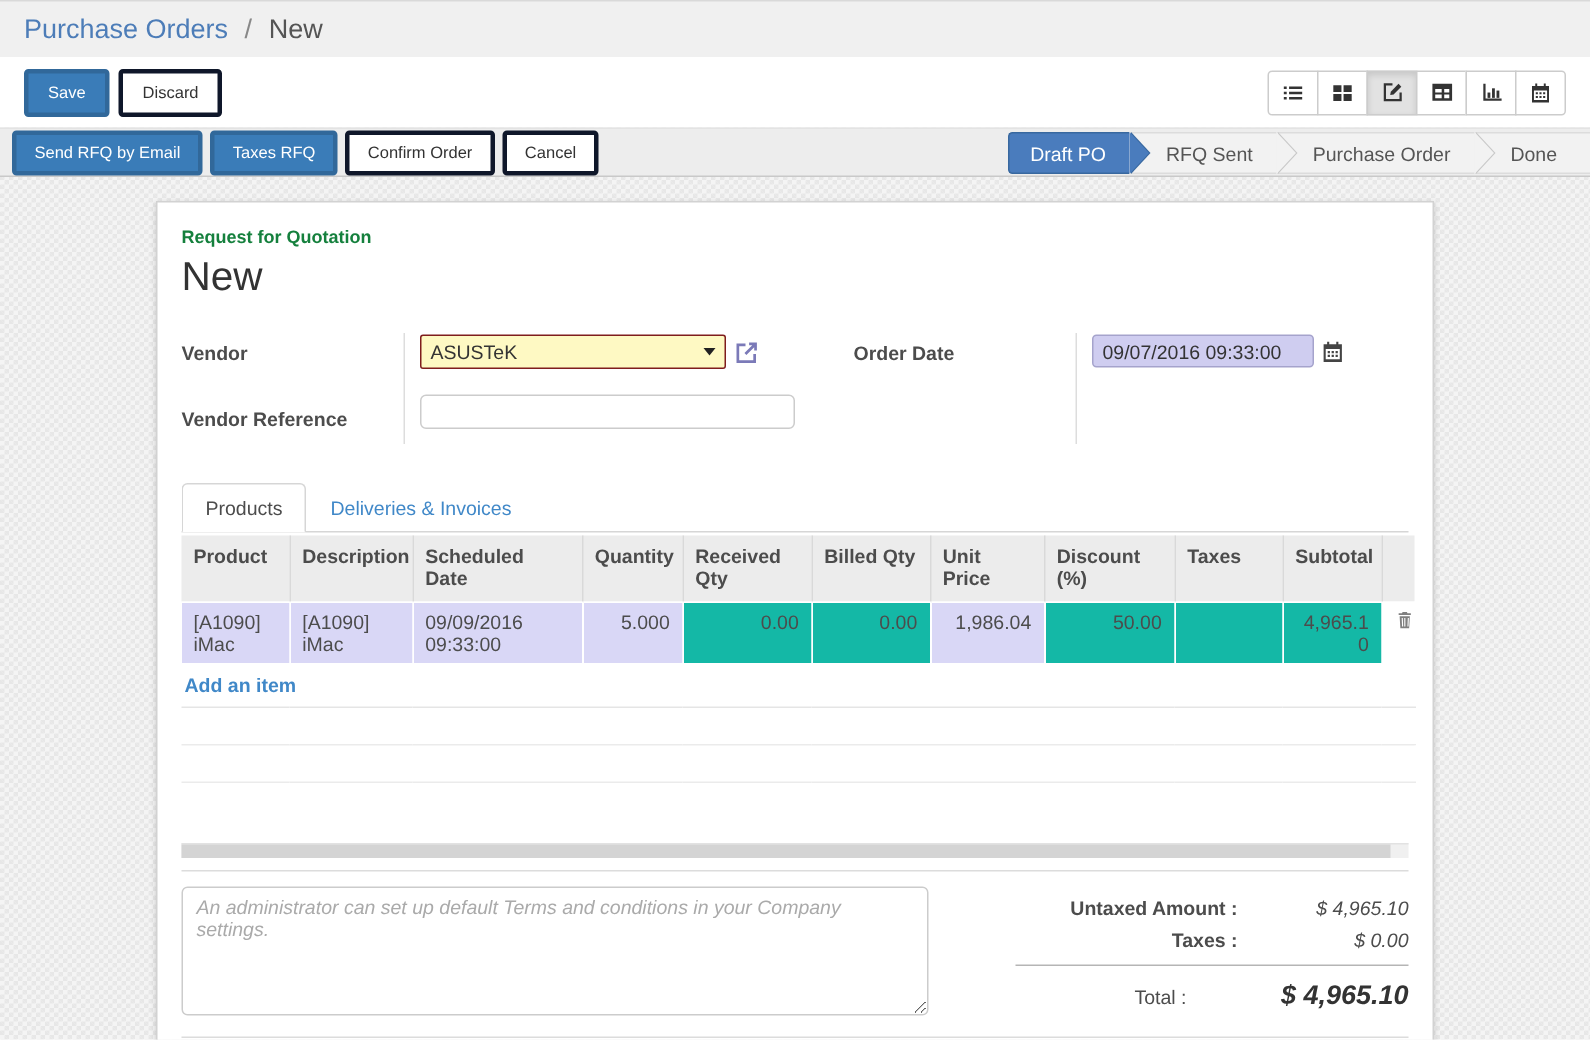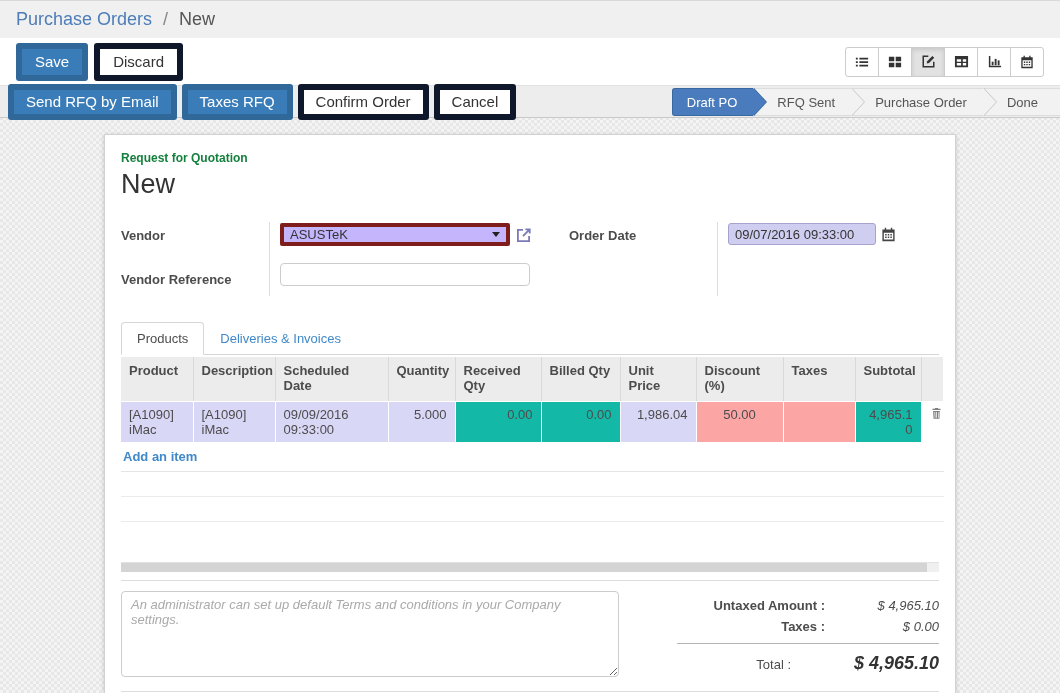--- a/index.html
+++ b/index.html
@@ -30,22 +30,22 @@
   .breadcrumb .bc-sep { color: #888; margin: 0 6px; }
   .breadcrumb .bc-current { color: #555; }
 
   
   .toolbar {
     height: 47px; background: #ffffff;
     display: flex; align-items: center; padding: 0 16px;
   }
   .btn {
     display: inline-flex; align-items: center; justify-content: center;
-    font-size: 15px; padding: 5px 13px; border-radius: 3px;
-    border: 6px solid #0f172a; background: #ffffff; color: #333;
+    font-size: 11px; padding: 5px 13px; border-radius: 3px;
+    border: 3px solid #0f172a; background: #ffffff; color: #333;
     cursor: pointer; line-height: 16px;
   }
   .btn-primary { background: #3a7cb8; border-color: #31689a; color: #fff; }
   .toolbar .btn { margin-right: 6px; }
 
   .view-switcher { margin-left: auto; display: flex; }
   .vs-btn {
     width: 34px; height: 30px; background: #fff; border: 1px solid #ccc;
     display: flex; align-items: center; justify-content: center;
     margin-left: -1px; cursor: pointer;
@@ -96,22 +96,22 @@
   .field-groups { display: flex; margin-bottom: 26px; }
   .fgroup { display: flex; }
   .fgroup-left { width: 440px; }
   .fgroup-right { width: 360px; margin-left: 8px; }
   .flabels { width: 148px; padding-top: 3px; }
   .flabels .flabel { font-weight: bold; color: #4c4c4c; height: 33px; line-height: 22px; }
   .fvalues { border-left: 1px solid #ddd; padding-left: 10px; padding-top: 1px; flex: 1; }
   .frow { height: 33px; display: flex; align-items: flex-start; }
 
   .fake-select {
-    width: 230px; height: 23px; background: #c4b5fd;
-    border: 4px solid #7f1d1d; border-radius: 2px;
+    width: 204px; height: 23px; background: #fef9c3;
+    border: 1px solid #7f1d1d; border-radius: 2px;
     display: flex; align-items: center; padding: 0 6px; cursor: pointer;
     color: #333;
   }
   .fake-select .caret {
     margin-left: auto; width: 0; height: 0;
     border-left: 4px solid transparent; border-right: 4px solid transparent;
     border-top: 5px solid #222;
   }
   .ext-link { margin-left: 6px; cursor: pointer; display: inline-flex; align-items: center; height: 23px; }
 
@@ -147,21 +147,21 @@
     border-bottom: 1px solid #fff; vertical-align: top; height: 44px;
   }
   table.lines th:last-child { border-right: none; }
   table.lines td {
     padding: 5px 8px; font-size: 13px; color: #4c4c4c;
     vertical-align: top; border-right: 1px solid #fff; height: 30px;
     overflow: hidden; word-wrap: break-word;
   }
   td.c-lav { background: #d9d7f6; }
   td.c-gray { background: #14b8a6; }
-  td.c-white { background: #fca5a5; text-align: center; }
+  td.c-white { background: #14b8a6; }
   .num { text-align: right; }
   td.trash-cell { padding: 5px 3px; text-align: center; background: #fff; }
 
   tr.add-row td { height: auto; padding: 7px 2px; border-bottom: 1px solid #e5e5e5; }
   .add-item-link { color: #4088c8; cursor: pointer; font-weight: bold; }
   tr.empty-row td { height: 25px; padding: 0; border-bottom: 1px solid #ebebeb; }
   tr.empty-row:last-child td { border-bottom: none; }
 
   
   .hscroll { margin-top: 16px; height: 10px; background: #f0f0f0; border-top: 1px solid #e2e2e2; }

